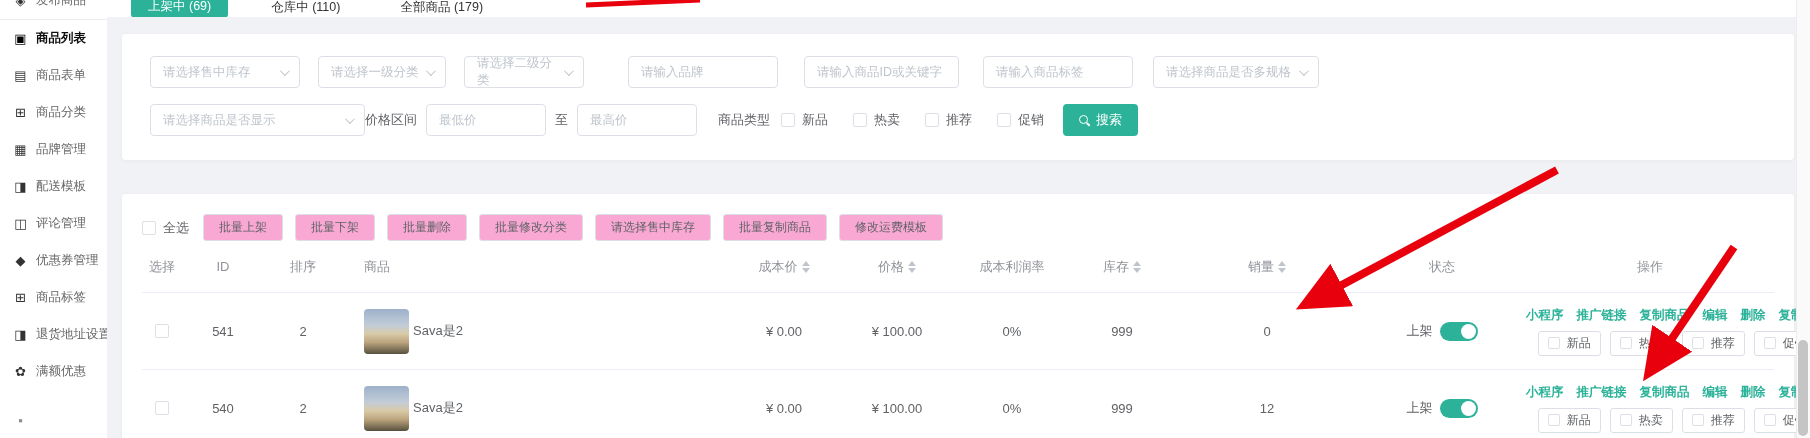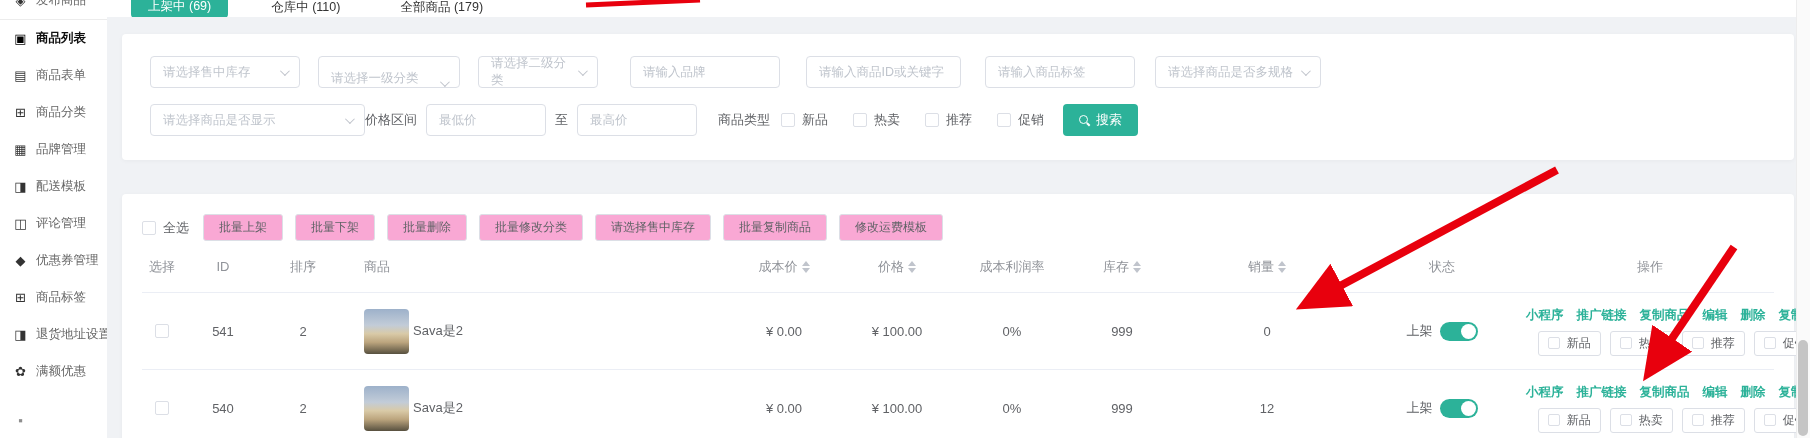--- a/index.html
+++ b/index.html
@@ -136,29 +136,29 @@
   <div class="tab">仓库中 (110)</div>
   <div class="tab">全部商品 (179)</div>
 </div>
 
 <div class="card filter-card">
   <div class="frow">
     <div class="sel" style="width:150px;">
       <span>请选择售中库存</span>
       <span class="chev"></span>
     </div>
-    <div class="sel" style="width:142px; margin-left:18px;align-items:flex-end;">
+    <div class="sel" style="width:128px; margin-left:18px;">
       <span>请选择一级分类</span>
       <span class="chev"></span>
     </div>
     <div class="sel" style="width:120px; margin-left:18px;">
       <span>请选择二级分类</span>
       <span class="chev"></span>
     </div>
-    <input class="inp" style="width: 150px; margin-left: 32px;" placeholder="请输入品牌">
+    <input class="inp" style="width: 150px; margin-left: 44px;" placeholder="请输入品牌">
     <input class="inp" style="width: 155px; margin-left: 26px;" placeholder="请输入商品ID或关键字">
     <input class="inp" style="width: 150px; margin-left: 24px;" placeholder="请输入商品标签">
     <div class="sel" style="width:166px; margin-left:20px;">
       <span>请选择商品是否多规格</span>
       <span class="chev"></span>
     </div>
   </div>
   <div class="frow">
     <div class="sel" style="width:215px;">
       <span>请选择商品是否显示</span>

